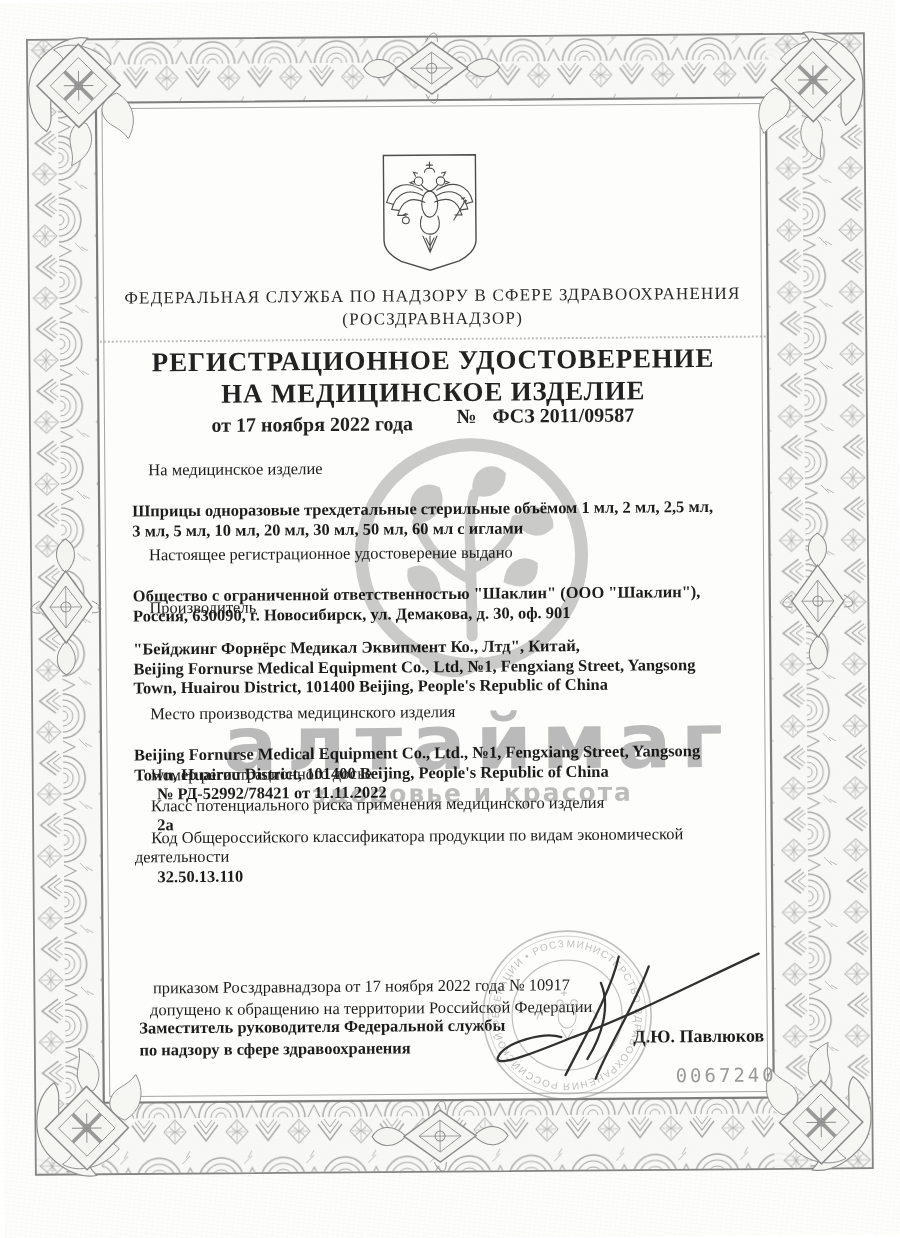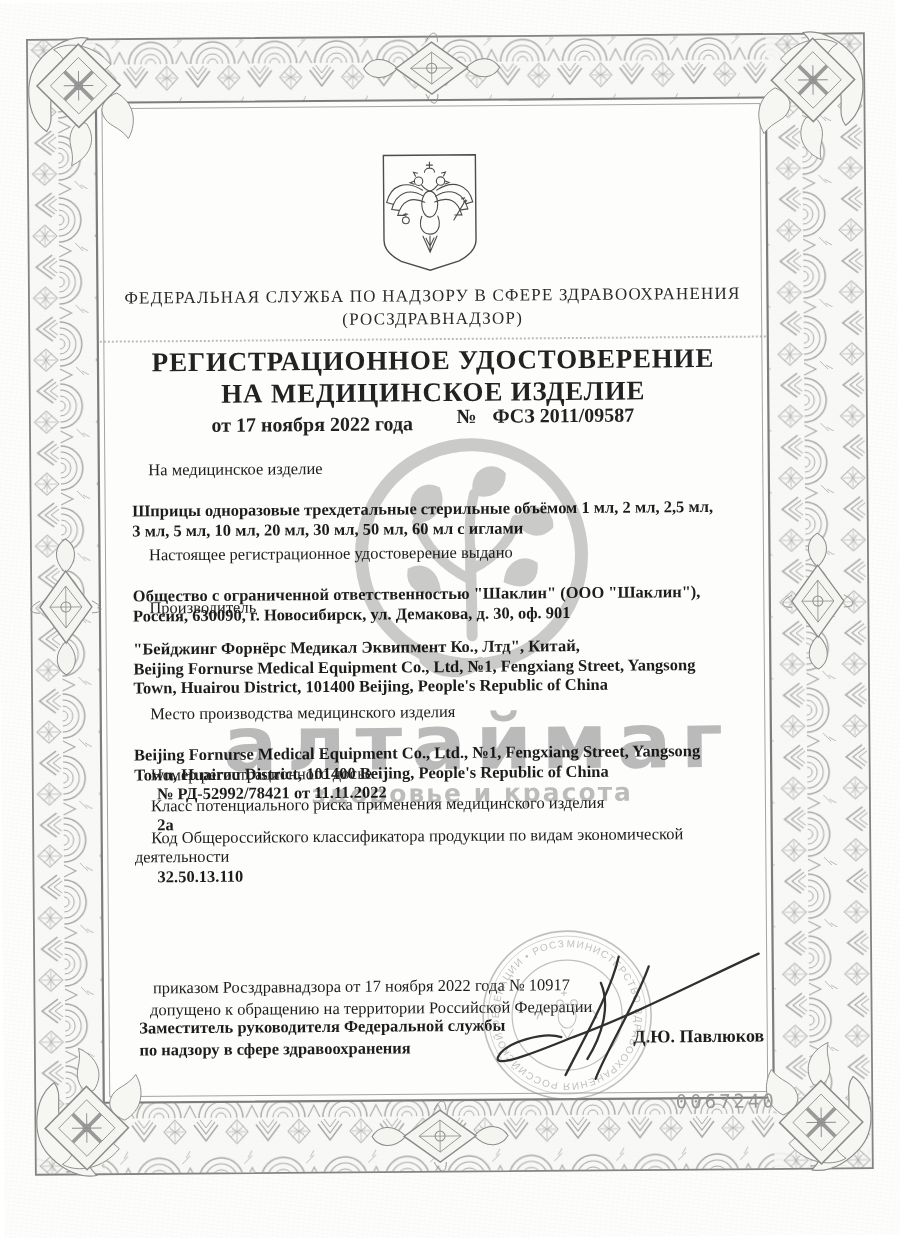--- a/index.html
+++ b/index.html
@@ -42,21 +42,21 @@
   .field .value.blk{display:block;margin-top:2.5px;}
   .field .value.inl{margin-left:6px;}
   #f1{top:438px;} #f2{top:523px;} #f3{top:576px;} #f4{top:682px;}
   #f5{top:743px;} #f6{top:774px;} #f7{top:806px;}
   
   .order1{left:150px;top:976px;font-size:16.5px;}
   .order2{left:147px;top:998px;font-size:16.5px;}
   .signer-title{left:136px;top:1015px;font-size:16.5px;font-weight:700;line-height:22px;}
   .signer-name{left:630px;top:1028px;font-size:18px;font-weight:700;}
   .serial{
-    left:672px;top:1092px;
+    left:672px;top:1066px;
     font-family:"DejaVu Sans Mono", monospace;
     font-size:19px;letter-spacing:3px;color:#8f8f8f;opacity:.9;
   }
   
   .wm{mix-blend-mode:multiply;pointer-events:none;}
   .wm-brand{
     left:222px;top:698px;
     font-family:"DejaVu Sans", sans-serif;font-weight:700;
     font-size:76px;letter-spacing:9px;color:#a9a9a9;opacity:.78;
     transform:scaleX(1.06);transform-origin:left top;white-space:pre;

